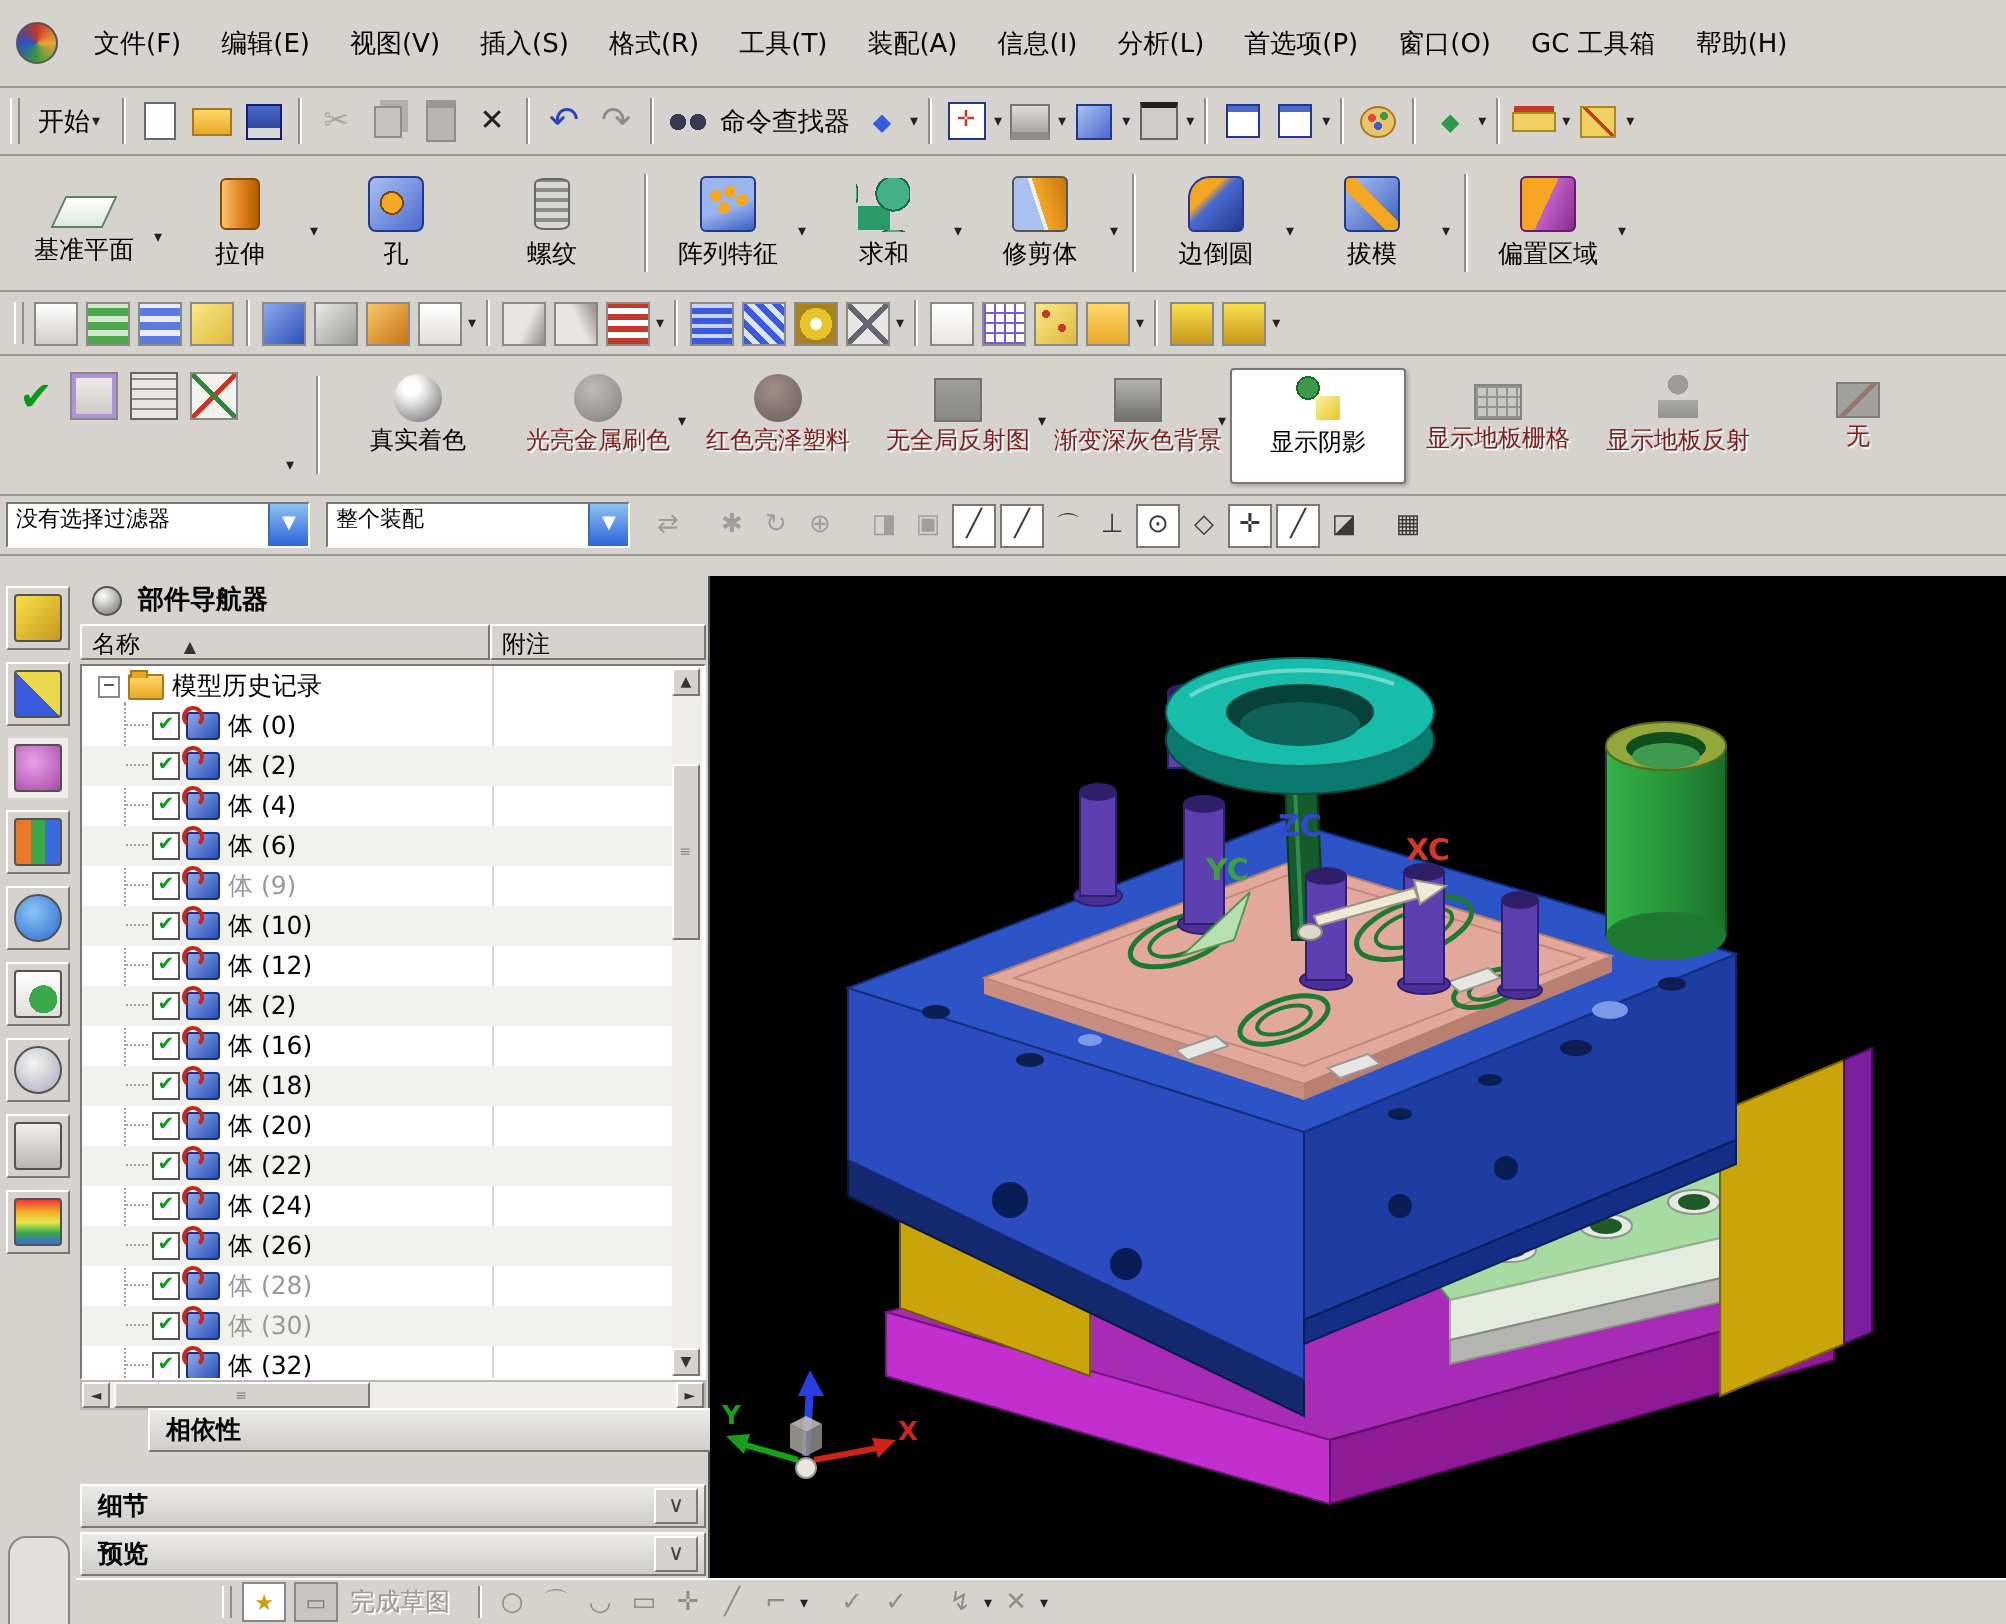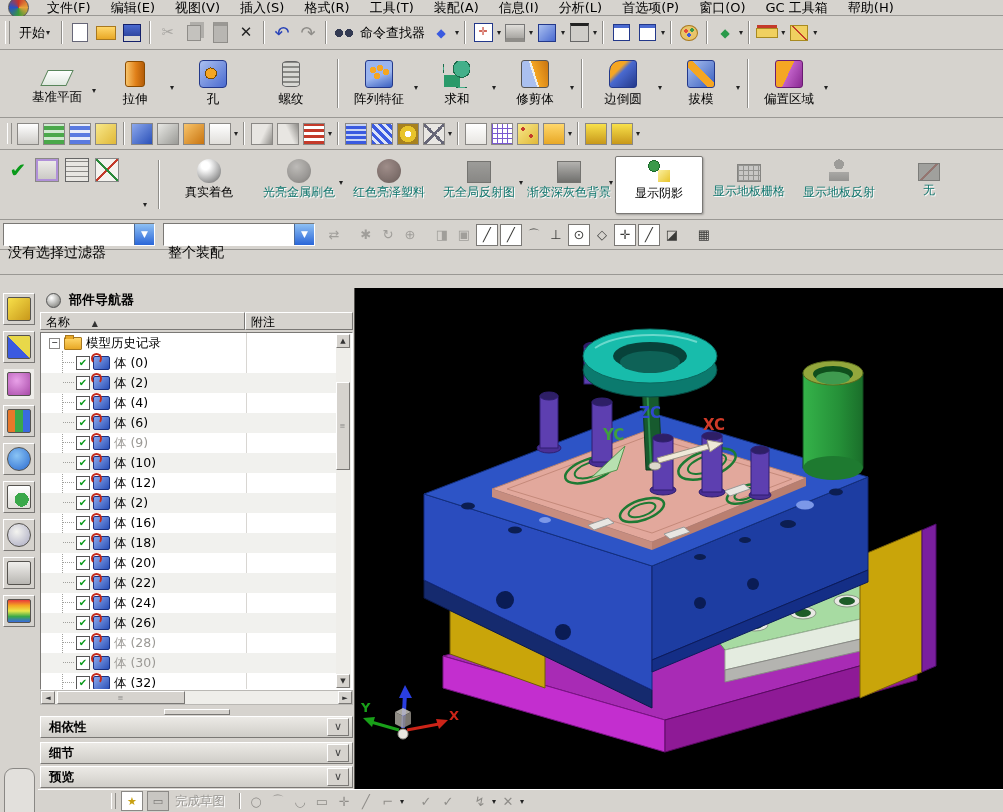--- a/index.html
+++ b/index.html
@@ -5,33 +5,33 @@
   html,body{margin:0;padding:0}
   body{width:1003px;height:812px;overflow:hidden;background:#d6d3ce;
        font-family:"DejaVu Sans","Liberation Sans",sans-serif;font-size:12px;color:#000;position:relative}
   .bar{position:relative;display:flex;align-items:center;background:#d6d3ce;border-bottom:1px solid #9a9894;box-sizing:border-box}
   .sep{width:1px;height:72%;background:#8f8d89;border-right:1px solid #fff;margin:0 4px;flex:0 0 auto}
   .grip{width:3px;height:70%;border-left:1px solid #fff;border-right:1px solid #8f8d89;margin:0 3px;flex:0 0 auto}
   .caret{font-size:8px;color:#222;margin:0 1px;align-self:center}
   .raised{border:1px solid;border-color:#fff #7a7875 #7a7875 #fff}
 
   
-  #menubar{height:16px;padding:0 4px}
+  #menubar{height:44px;padding:0 4px}
   .mitem{padding:3px 10px;font-size:13px;cursor:default}
   #nxlogo{width:19px;height:19px;border-radius:50%;margin:0 8px 0 4px;
     background:conic-gradient(#c8342a,#e8a23a,#3a9a3a,#2a52c4,#c8342a);border:1px solid #555;flex:0 0 auto}
 
   
   #row2{height:34px;padding:0 2px}
   .t2{width:24px;height:24px;display:flex;align-items:center;justify-content:center;margin:0 1px;flex:0 0 auto;font-size:15px}
   .t2 .g{line-height:1}
   #startbtn{display:flex;align-items:center;padding:2px 4px;margin:0 2px;font-size:13px}
   .gray{color:#a8a6a2}
   
-  #row3{height:68px;padding:0 21px}
+  #row3{height:68px;padding:0 6px}
   .fbtn{position:relative;display:flex;flex-direction:column;align-items:center;min-width:56px;padding:3px 14px 2px 8px;flex:0 0 auto}
   .flbl{font-size:12.5px;white-space:nowrap;margin-top:3px}
   .fbtn .caret{position:absolute;right:2px;top:26px}
   .fi{width:26px;height:26px;flex:0 0 auto;position:relative}
   .fi-datum-plane{width:24px;height:14px;margin-top:7px;background:linear-gradient(#ffffff,#dfe8df);border:1px solid #58855a;transform:skewX(-25deg)}
   .fi-extrude{width:18px;height:24px;margin:1px 4px;background:linear-gradient(90deg,#f8c46a,#e07f18 55%,#b35c08);border:1px solid #8a4a00;border-radius:3px}
   .fi-hole{background:radial-gradient(circle at 42% 48%,#f5a623 0 5px,#7a4a00 5px 6px,transparent 6px),linear-gradient(135deg,#aac0f0,#4a6ad0);border:1px solid #23388a;border-radius:4px}
   .fi-thread{width:16px;height:24px;margin:1px 5px;background:repeating-linear-gradient(0deg,#d8d8d4 0 3px,#8a8a86 3px 5px);border:1px solid #666;border-radius:5px/3px}
   .fi-pattern-feature{background:radial-gradient(circle at 7px 9px,#f5a623 0 3px,transparent 3px),radial-gradient(circle at 14px 7px,#f5a623 0 3px,transparent 3px),radial-gradient(circle at 20px 11px,#f5a623 0 3px,transparent 3px),radial-gradient(circle at 11px 15px,#f5a623 0 3px,transparent 3px),linear-gradient(160deg,#9ab4ee 55%,#3a60c0);border:1px solid #23388a;border-radius:3px}
   .fi-unite{background:radial-gradient(circle at 68% 30%,#43b08a 0 8px,#1a6a4a 8px 9px,transparent 9px),linear-gradient(#2a9a6a,#2a9a6a) left bottom/16px 12px no-repeat,linear-gradient(#d6d3ce,#d6d3ce);border:1px solid transparent}
@@ -45,39 +45,39 @@
   #row4{height:32px;padding:0 4px}
   .uico{width:20px;height:20px;margin:0 2px;border:1px solid #8a8885;flex:0 0 auto}
 
   
   #row5{height:70px;padding:0 4px;border-bottom:1px solid #9a9894}
   #row5left{display:flex;align-items:flex-start;padding-top:8px;height:100%;box-sizing:border-box;width:150px;position:relative}
   #row5left .caret{position:absolute;right:6px;bottom:10px}
   .r5i{width:22px;height:22px;margin:0 3px;flex:0 0 auto}
   .rbtn{position:relative;width:88px;min-height:58px;margin:2px 1px;padding:3px 2px 0;display:flex;flex-direction:column;align-items:center;flex:0 0 auto;box-sizing:border-box}
   .rbtn .rlbl{font-size:12px;text-align:center;line-height:14px;margin-top:2px}
-  .rbtn.disabled .rlbl{color:#0f766e;text-shadow:1px 1px 0 #fff}
+  .rbtn.disabled .rlbl{color:#7f1d1d;text-shadow:1px 1px 0 #fff}
   .rbtn.disabled .ri{filter:grayscale(60%);opacity:.75}
   .rbtn.active{background:#fff;border:1px solid #7a7875;border-radius:2px;box-shadow:1px 1px 2px rgba(0,0,0,.25)}
   .rbtn .caret{position:absolute;right:-1px;top:22px}
   .ri{width:24px;height:24px;flex:0 0 auto}
   .ri-shiny-sphere{border-radius:50%;background:radial-gradient(circle at 35% 28%,#ffffff 0 4px,#e4e4e4 32%,#9a9a9a 70%,#5f5f5f)}
   .ri-metal-sphere{border-radius:50%;background:radial-gradient(circle at 40% 32%,#b8b4ae,#8a857e 60%,#5f5a54)}
   .ri-red-sphere{border-radius:50%;background:radial-gradient(circle at 40% 32%,#a87068,#7a4a42 60%,#55302a)}
   .ri-dark-square{width:22px;height:20px;margin-top:2px;background:linear-gradient(#8a8a86,#6f6f6b);border:1px solid #55534f}
   .ri-gradient-square{width:22px;height:20px;margin-top:2px;background:linear-gradient(#a8a8a4,#4f4f4b);border:1px solid #55534f}
   .ri-shadow-lamp{background:radial-gradient(circle at 7px 6px,#3a9a4a 0 5px,#1a6a2a 5px 6px,transparent 6px),linear-gradient(135deg,#fbf0a0,#e8c42a) 11px 10px/12px 12px no-repeat;border-radius:2px}
   .ri-floor-person{background:radial-gradient(circle at 50% 22%,#8a8a86 0 5px,transparent 5px),linear-gradient(#9a9a96,#7f7f7b) 2px 13px/20px 9px no-repeat}
   .ri-floor-grid{width:22px;height:16px;margin-top:5px;background:repeating-linear-gradient(90deg,#7f7f7b 0 1px,transparent 1px 5px),repeating-linear-gradient(0deg,#7f7f7b 0 1px,transparent 1px 5px),#c4c4c0;border:1px solid #6a6a66}
   .ri-none-slash{width:20px;height:16px;margin-top:4px;background:linear-gradient(135deg,transparent 45%,#b04a42 45% 55%,transparent 55%),#8f8f8b;border:1px solid #5f5f5b}
 
   
   #selbar{height:30px;padding:0 3px}
   .combo{display:flex;height:21px;width:150px;border:1px solid;border-color:#7a7875 #fff #fff #7a7875;background:#fff;margin-right:8px;flex:0 0 auto}
-  .combo .val{flex:1;padding:20px 4px;font-size:14px;white-space:nowrap;overflow:hidden}
+  .combo .val{flex:1;padding:0 4px;font-size:11px;white-space:nowrap;overflow:hidden}
   .combo .cbtn{width:19px;background:linear-gradient(#8ec0f4,#2a66d8);color:#fff;font-size:9px;line-height:20px;text-align:center;border-left:1px solid #4a6a9a}
   .snap{width:20px;height:20px;display:flex;align-items:center;justify-content:center;font-size:13px;color:#3a3a38;margin:0 1px;flex:0 0 auto}
   .snap.boxed{background:#fff;border:1px solid #7a7875}
   .snap.dis{color:#a09e9a}
 
   
   #dockgap{height:24px;border-bottom:1px solid #9a9894;background:#d6d3ce}
 
   
   #main{position:absolute;top:288px;left:0;width:1003px;height:502px}
@@ -586,21 +586,21 @@
       <span class="sbtn" style="left:0;top:0;width:14px;height:13px">◄</span>
       <span class="sthumb" style="left:16px;top:0;width:128px;height:13px">
           <span class="sgrip">≡</span>
         </span>
       <span class="sbtn" style="right:0;top:0;width:14px;height:13px">►</span>
     </div>
     <div id="splitter">
         <div id="splitgrip"></div>
       </div>
     <div id="accwrap">
-        <div class="acc" style="top: 428px;">
+        <div class="acc" style="top: 416px; margin-left: 34px;">
           <span class="albl">相依性</span>
           <span class="chev">∨</span>
         </div>
         <div class="acc" style="top: 454px;">
           <span class="albl">细节</span>
           <span class="chev">∨</span>
         </div>
         <div class="acc" style="top: 478px;">
           <span class="albl">预览</span>
           <span class="chev">∨</span>

